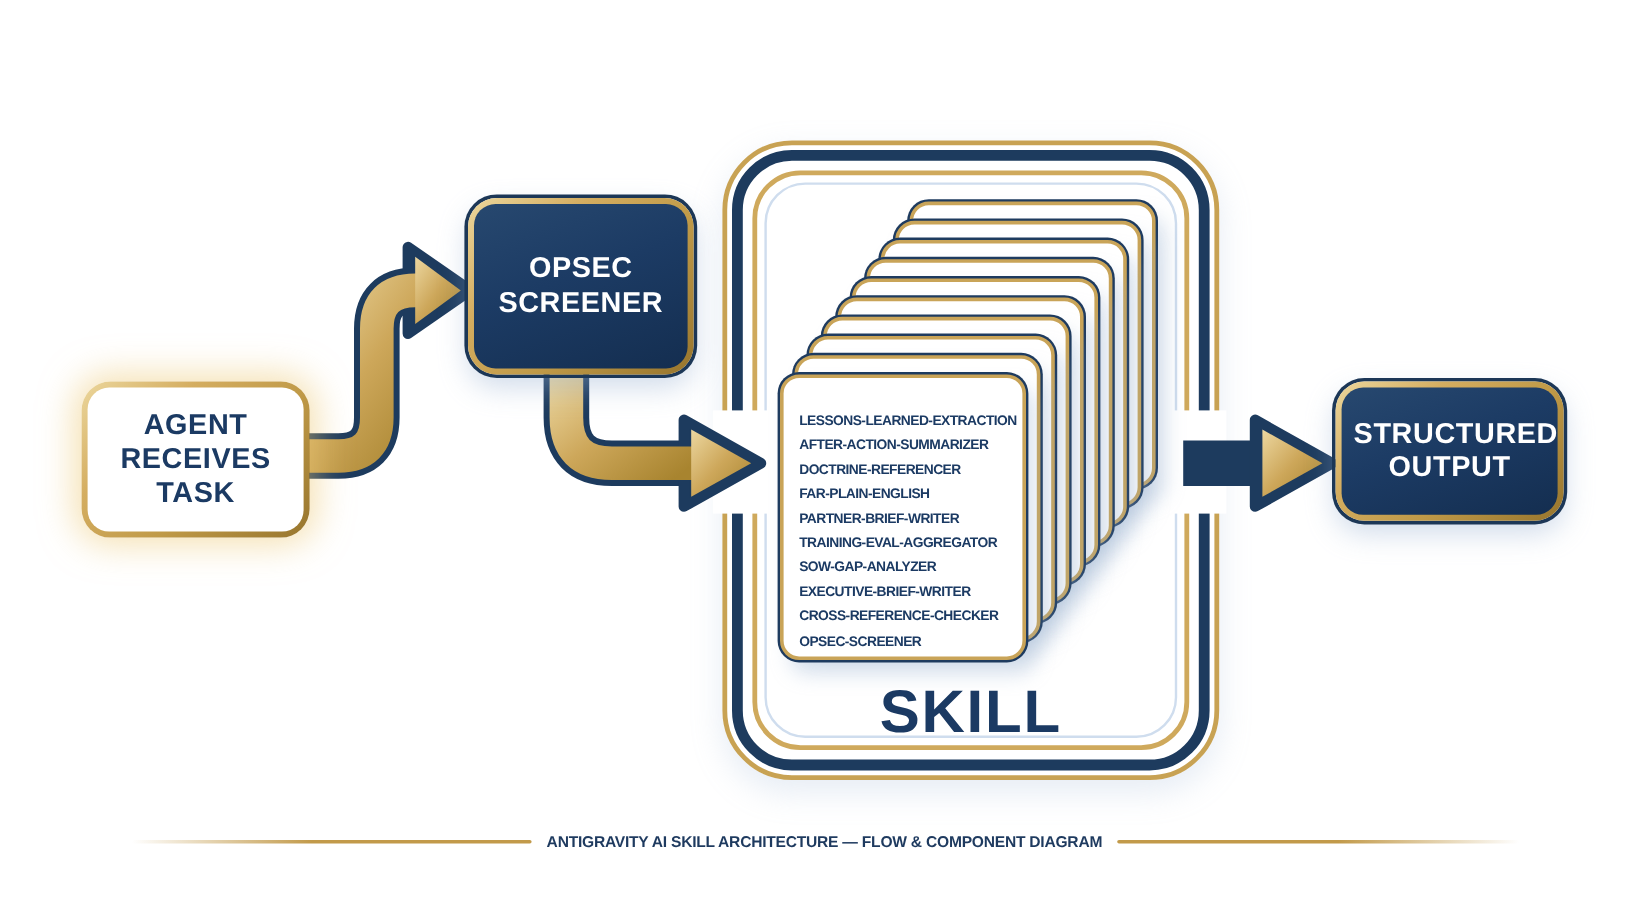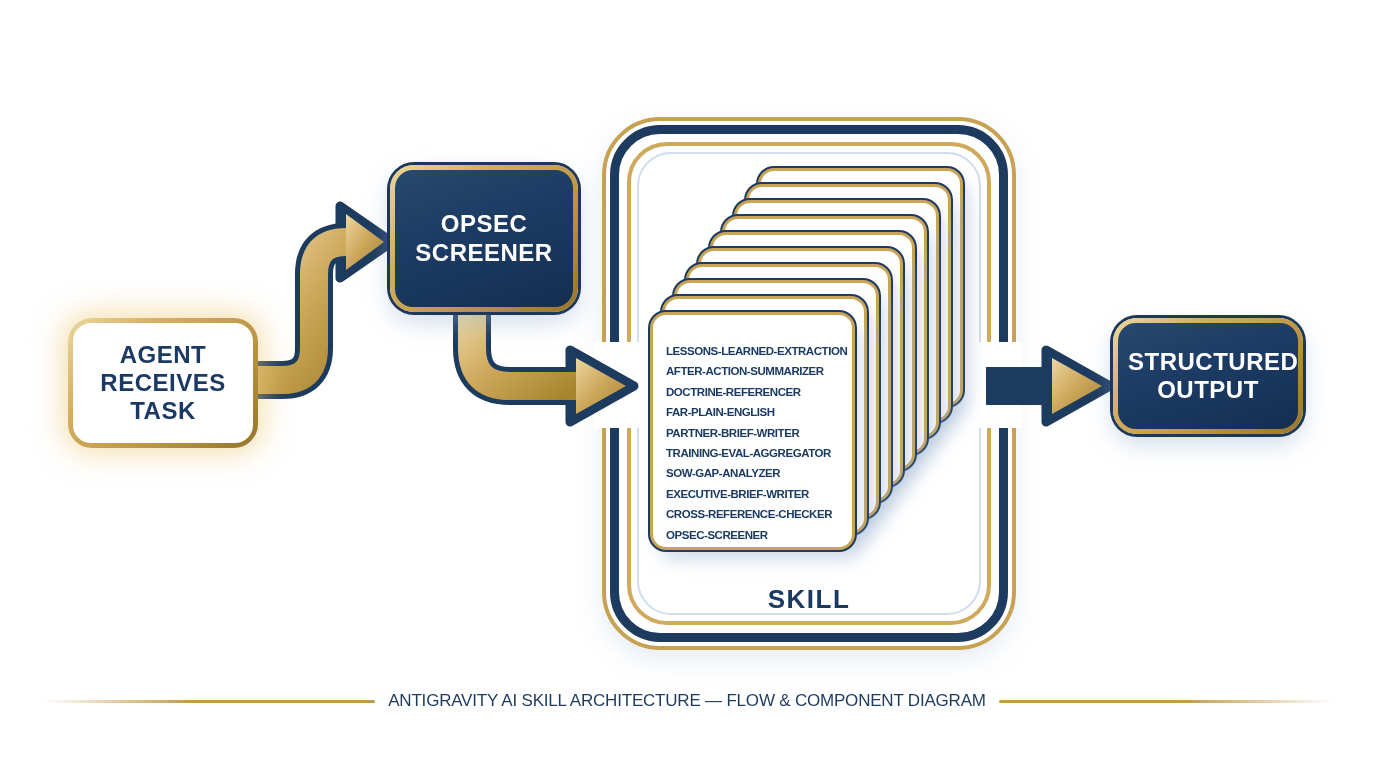--- a/index.html
+++ b/index.html
@@ -46,34 +46,34 @@
     background:#ffffff;border:3px solid #c9a458;
     box-shadow:0 0 0 2px #1e3b5f,8px 12px 16px rgba(150,175,205,.35);
   }
   .skill-list{padding:15px 0 0 13px;margin-top:11px;}
   .skill-line{
     font-size:11.5px;font-weight:bold;color:#1b3a63;letter-spacing:-.45px;
     line-height:20.4px;white-space:nowrap;
   }
   .skill-title{
     position:absolute;left:602px;top:564px;width:414px;text-align:center;
-    font-size:26px;font-weight:bold;color:#1b3a63;letter-spacing:1.5px;margin-top:20px;
+    font-size:50px;font-weight:bold;color:#1b3a63;letter-spacing:1.5px;
   }
   
   .arrows{position:absolute;left:0;top:0;}
   
   .caption-row{
     position:absolute;left:0;top:688px;width:1376px;height:26px;
     display:flex;align-items:center;justify-content:center;
   }
   .cap-line{height:3px;border-radius:2px;}
   .cap-line-left{width:333px;background:linear-gradient(to right,rgba(201,164,88,0),#c29a4a 45%);margin-right:13px;}
   .cap-line-right{width:335px;background:linear-gradient(to left,rgba(201,164,88,0),#c29a4a 45%);margin-left:13px;}
   .caption-text{
-    font-size:17px;font-weight:normal;color:#1e3a5f;letter-spacing:-.2px;white-space:nowrap;
+    font-size:13px;font-weight:bold;color:#1e3a5f;letter-spacing:-.2px;white-space:nowrap;
   }
 </style>
 </head>
 <body>
 
 <div class="stage">
 
   <div class="skill-container">
     <div class="c-layer c1"></div>
     <div class="c-layer c2"></div>

